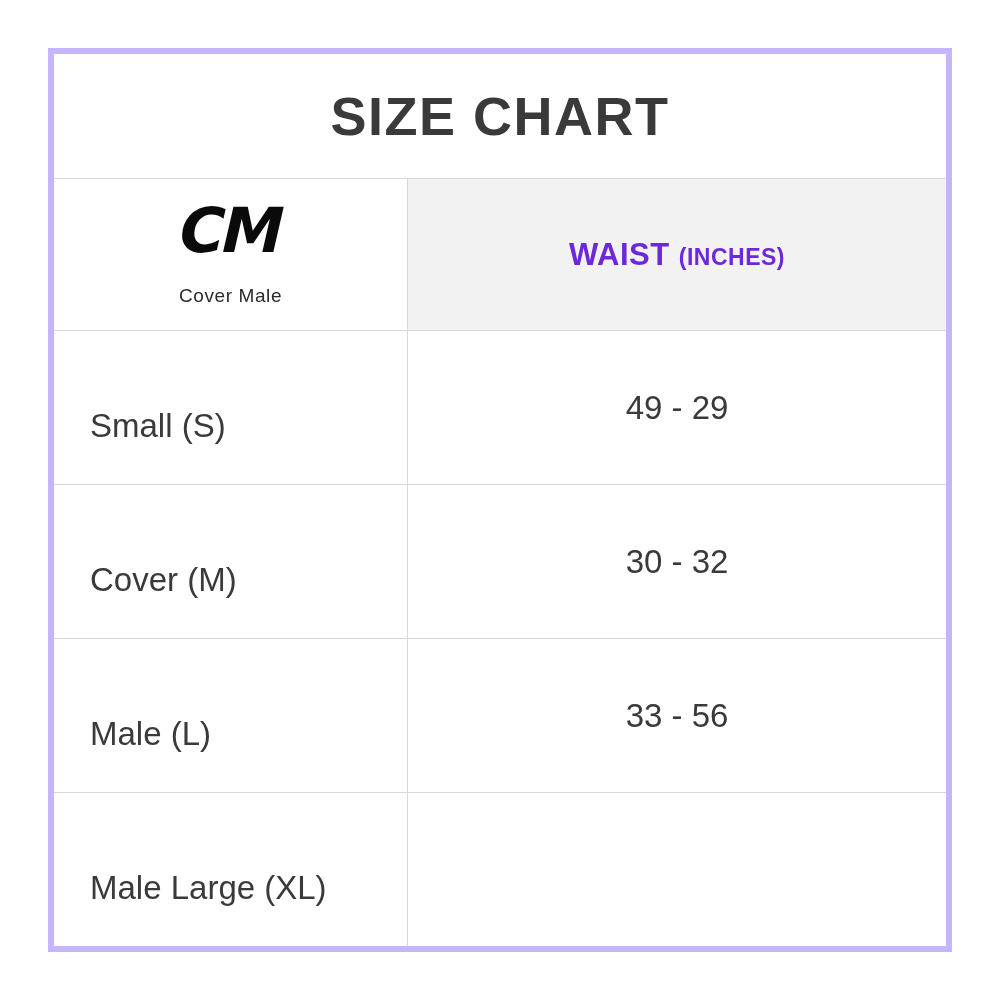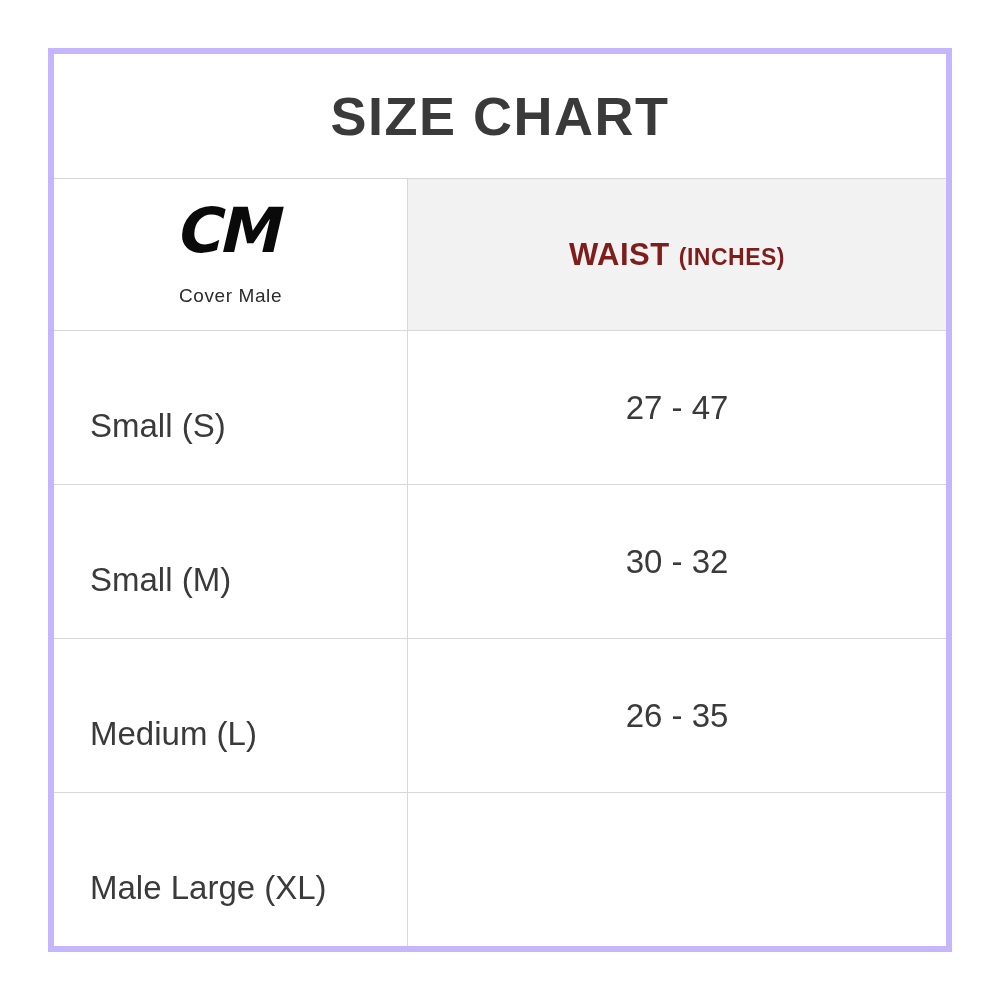--- a/index.html
+++ b/index.html
@@ -87,21 +87,21 @@
   .logo-sub {
     margin-top: 24px;
     font-size: 19px;
     color: #2b2b2b;
     letter-spacing: 0.6px;
     font-family: "Liberation Sans", sans-serif;
   }
   .header-label {
     font-size: 31px;
     font-weight: bold;
-    color: #7f1d1d;
+    color: #6d28d9;
     letter-spacing: 0.5px;
   }
   .header-label .units {
     font-size: 23px;
     font-weight: bold;
   }
   .data-row {
     flex: 1;
     display: flex;
     border-bottom: 1px solid #d8d8d8;
@@ -143,39 +143,39 @@
       <div class="cell-right">
         <div class="header-label"><span>WAIST </span><span class="units">(INCHES)</span></div>
       </div>
     </div>
 
     <div class="data-row">
       <div class="cell-left">
         <div class="size-label">Small (S)</div>
       </div>
       <div class="cell-right">
-        <div class="waist-value">27 - 47</div>
+        <div class="waist-value">49 - 29</div>
       </div>
     </div>
 
     <div class="data-row">
       <div class="cell-left">
-        <div class="size-label">Small (M)</div>
+        <div class="size-label">Cover (M)</div>
       </div>
       <div class="cell-right">
         <div class="waist-value">30 - 32</div>
       </div>
     </div>
 
     <div class="data-row">
       <div class="cell-left">
-        <div class="size-label">Medium (L)</div>
+        <div class="size-label">Male (L)</div>
       </div>
       <div class="cell-right">
-        <div class="waist-value">26 - 35</div>
+        <div class="waist-value">33 - 56</div>
       </div>
     </div>
 
     <div class="data-row">
       <div class="cell-left">
         <div class="size-label">Male Large (XL)</div>
       </div>
     </div>
 
   </div>

